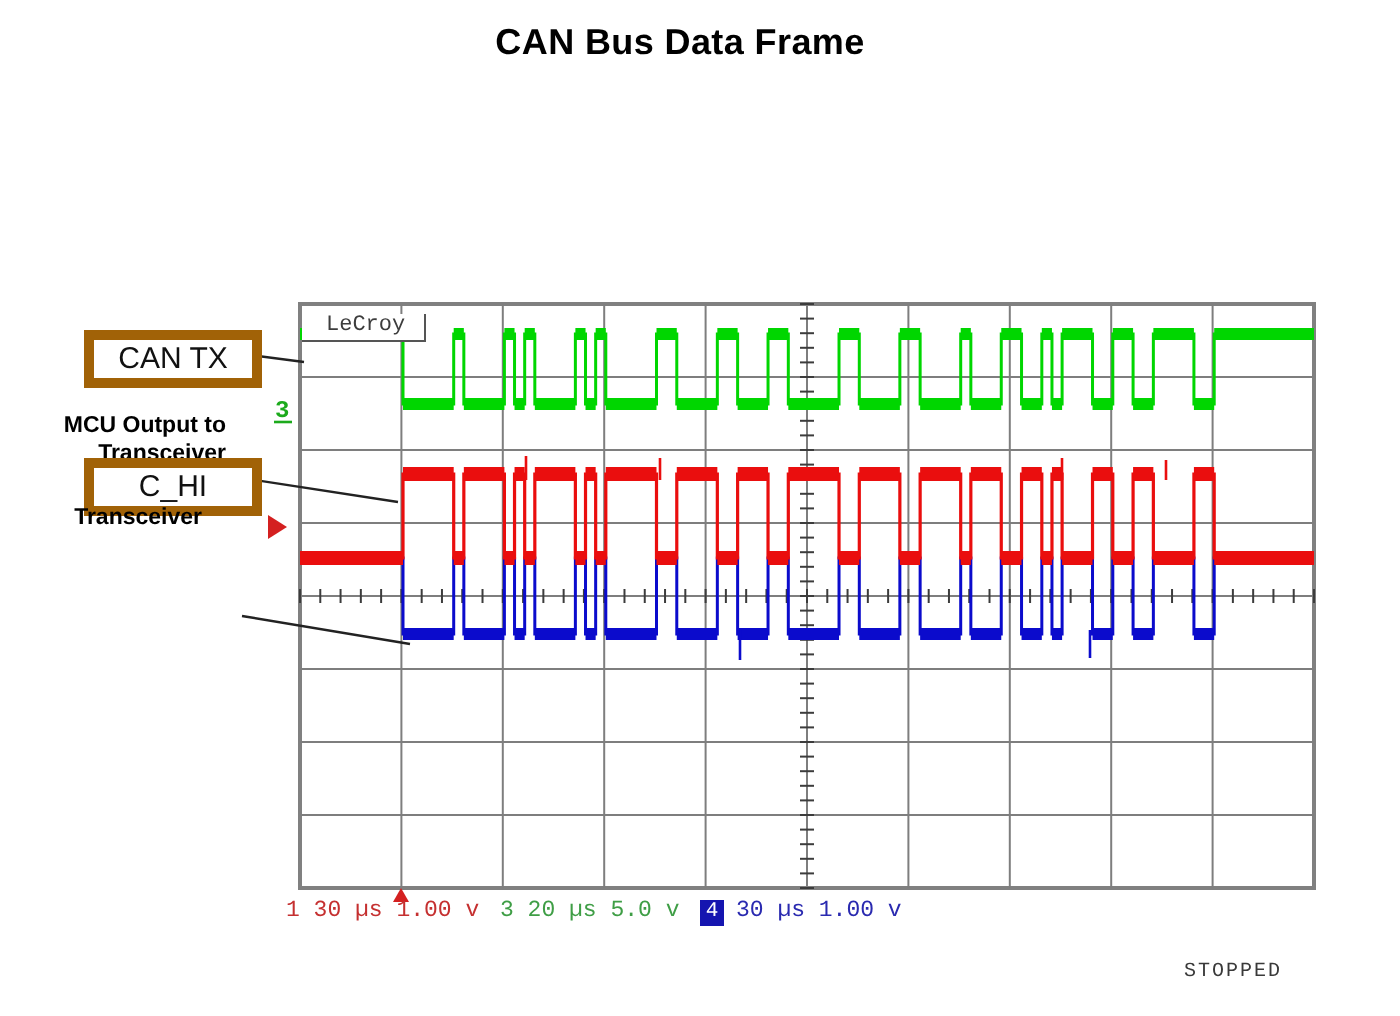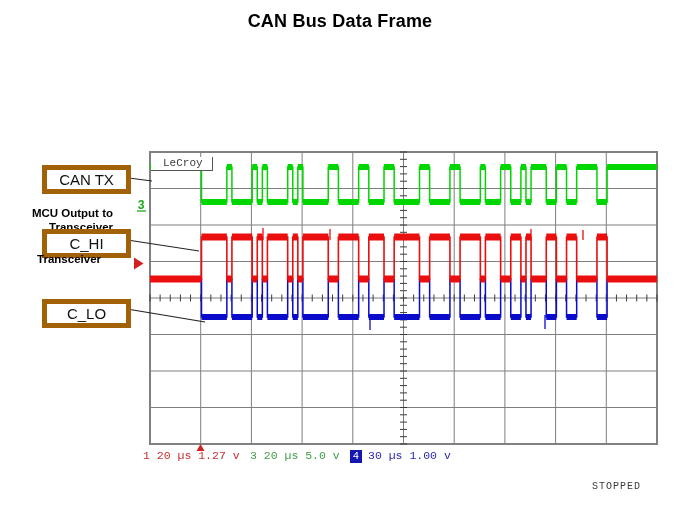--- a/index.html
+++ b/index.html
@@ -177,23 +177,20 @@
   <div class="bold-lbl mcu">
     <div>MCU Output to</div>
     <div>Transceiver</div>
   </div>
   <div class="lbl-box box-chi">
     <span>C_HI</span>
   </div>
   <div class="bold-lbl xcvr">
     <div>Transceiver</div>
   </div>
-  <div class="lbl-box box-clo">
-    <span>C_LO</span>
-  </div>
 
-  <span class="status s-red">1 20 µs 1.27 v</span>
+  <span class="status s-red">1 30 µs 1.00 v</span>
   <span class="status s-green">3 20 µs 5.0 v</span>
   <span class="status s-blue-badge" style="position:absolute;">4</span>
   <span class="status s-blue">30 µs 1.00 v</span>
   <span class="status s-stopped">STOPPED</span>
 
 </div>
 
 </body></html>

